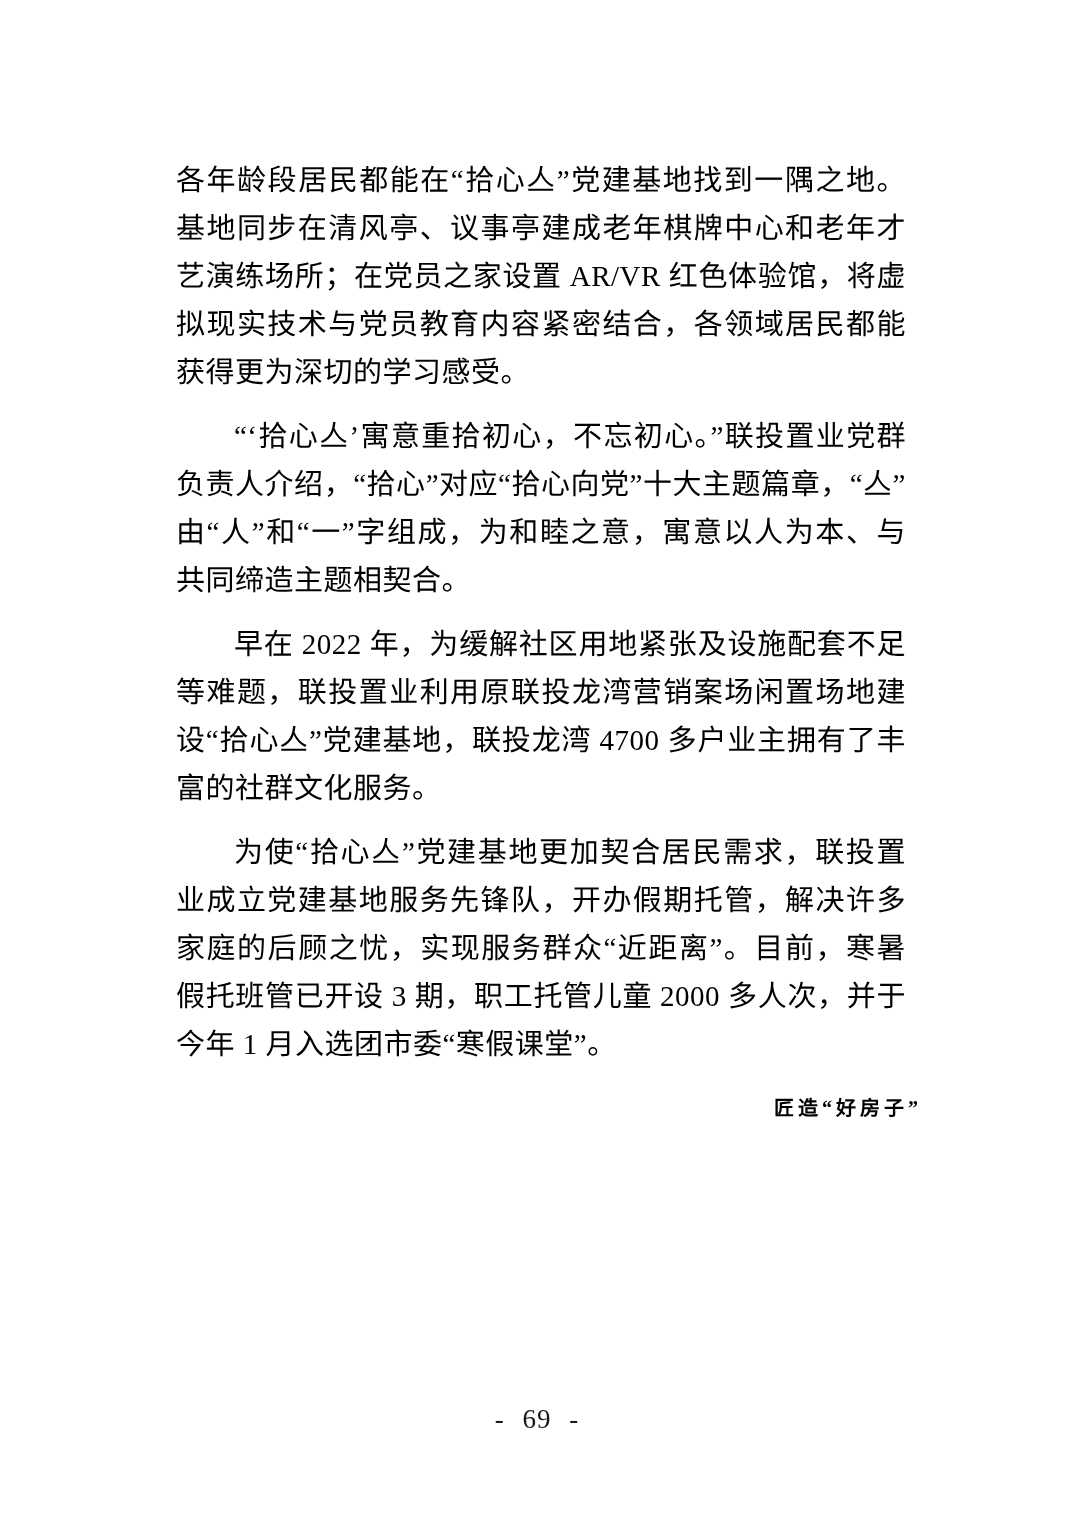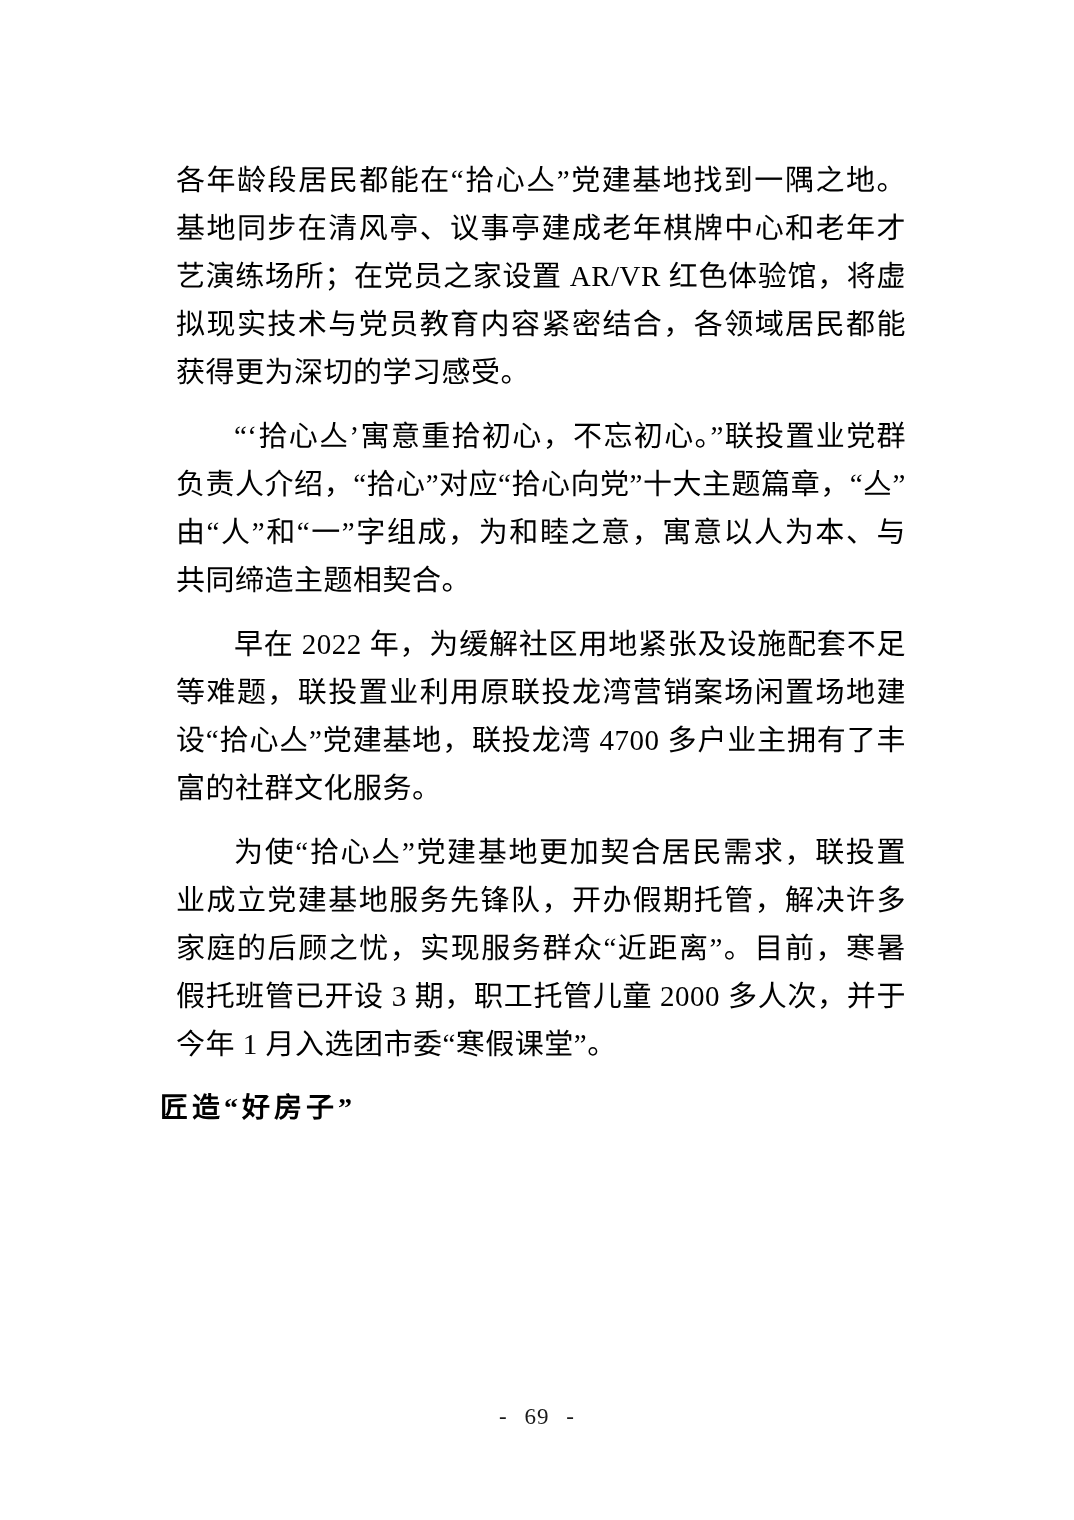--- a/index.html
+++ b/index.html
@@ -34,38 +34,38 @@
     letter-spacing: 0.5px;
     word-break: break-all;
   }
   p.par.no-indent {
     text-indent: 0;
   }
 
   
   h2.section-heading {
     margin: 0;
-    font-size: 28px;
+    font-size: 20px;
     line-height: 48px;
     font-weight: bold;
-    text-align: left;
+    text-align: right;
     letter-spacing: 4px;
     font-style: normal;
   }
 
   
   .page-footer {
     position: absolute;
     top: 1404px;
     left: 0;
     width: 100%;
     text-align: center;
   }
   .page-number {
-    font-size: 23px;
+    font-size: 27px;
     letter-spacing: 1px;
     word-spacing: 10px;
     color: #1a1a1a;
   }
 </style>
 </head>
 <body>
 
 <main>
 

